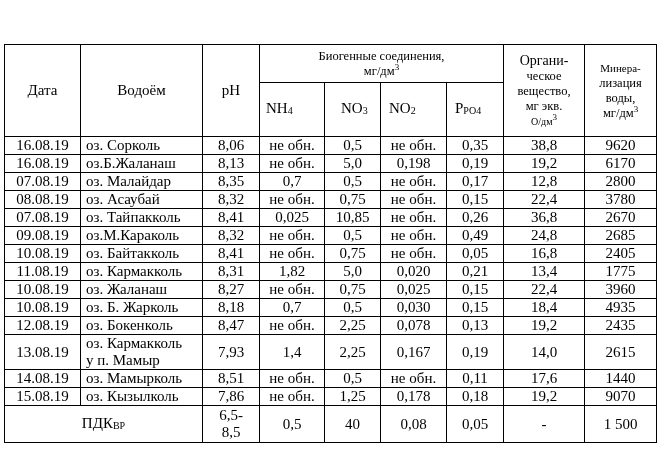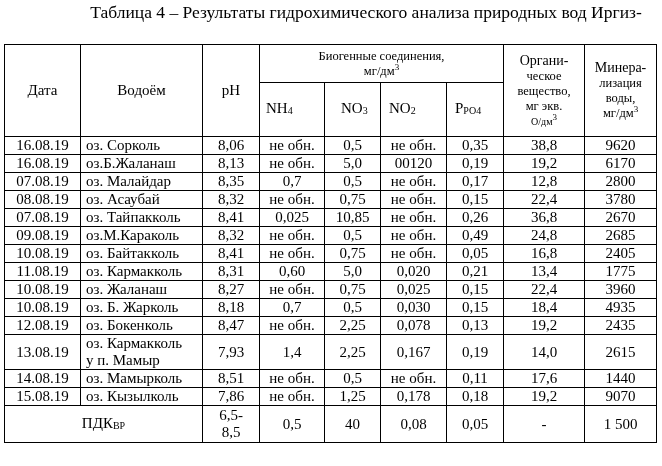--- a/index.html
+++ b/index.html
@@ -14,21 +14,20 @@
   sub.s { font-size: 10px; vertical-align: -1px; }
   sup { font-size: 9px; vertical-align: 5px; line-height: 0; }
   tr.data td { height: 16.5px; }
   tr.tall td { height: 34px; }
   tr.pdk td { height: 36px; }
 </style>
 </head>
 <body>
 
 <div class="title">
-  <span class="l1">Таблица 4 – Результаты гидрохимического анализа природных вод Иргиз-</span>
 </div>
 
 <table>
   <colgroup>
     <col style="width:76px">
       <col style="width:122px">
       <col style="width:57px">
     <col style="width:65px">
       <col style="width:56px">
       <col style="width:66px">
@@ -46,21 +45,21 @@
         <span>мг/дм</span><sup>3</sup>
       </th>
       <th rowspan="2" class="small">
         <span style="font-size:14px">Органи-</span><br>
         <span>ческое</span><br>
         <span>вещество,</span><br>
         <span>мг экв.</span><br>
         <span style="font-size:10px">О/дм</span><sup>3</sup>
       </th>
       <th rowspan="2" class="small">
-        <span style="font-size:14px">Минера-</span><br>
+        <span style="font-size:11px">Минера-</span><br>
         <span>лизация</span><br>
         <span>воды,</span><br>
         <span>мг/дм</span><sup>3</sup>
       </th>
     </tr>
     <tr style="height:54px">
       <th style="text-align:left;padding-left:6px"><span>NH</span><sub class="s">4</sub></th>
       <th style="text-align:left;padding-left:16px"><span>NO</span><sub class="s">3</sub></th>
       <th style="text-align:left;padding-left:8px"><span>NO</span><sub class="s">2</sub></th>
       <th style="text-align:left;padding-left:8px"><span>P</span><sub class="s">PO4</sub></th>
@@ -77,21 +76,21 @@
         <td>0,35</td>
         <td>38,8</td>
         <td>9620</td>
     </tr>
     <tr class="data">
       <td>16.08.19</td>
         <td class="left">оз.Б.Жаланаш</td>
         <td>8,13</td>
         <td>не обн.</td>
         <td>5,0</td>
-        <td>00120</td>
+        <td>0,198</td>
         <td>0,19</td>
         <td>19,2</td>
         <td>6170</td>
     </tr>
     <tr class="data">
       <td>07.08.19</td>
         <td class="left">оз. Малайдар</td>
         <td>8,35</td>
         <td>0,7</td>
         <td>0,5</td>
@@ -141,21 +140,21 @@
         <td>0,75</td>
         <td>не обн.</td>
         <td>0,05</td>
         <td>16,8</td>
         <td>2405</td>
     </tr>
     <tr class="data">
       <td>11.08.19</td>
         <td class="left">оз. Кармакколь</td>
         <td>8,31</td>
-        <td>0,60</td>
+        <td>1,82</td>
         <td>5,0</td>
         <td>0,020</td>
         <td>0,21</td>
         <td>13,4</td>
         <td>1775</td>
     </tr>
     <tr class="data">
       <td>10.08.19</td>
         <td class="left">оз. Жаланаш</td>
         <td>8,27</td>

